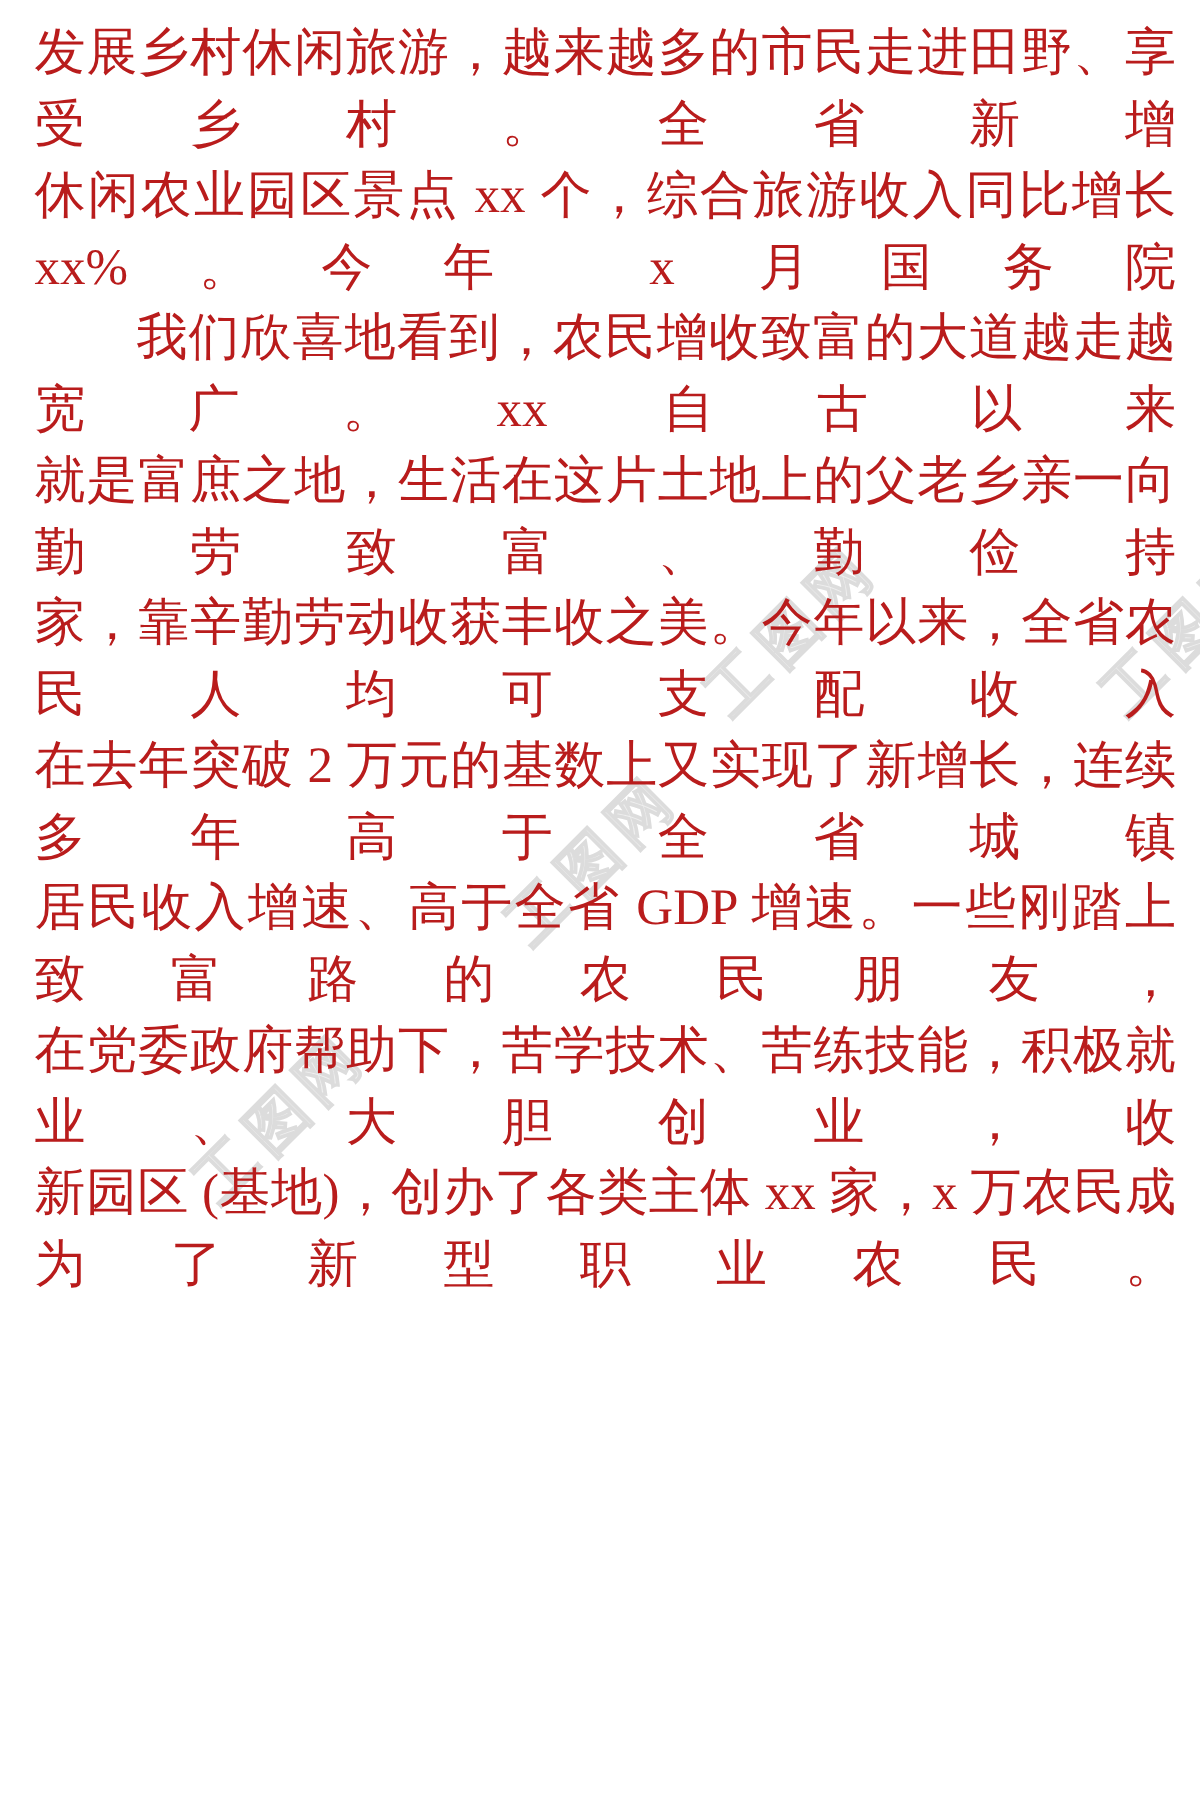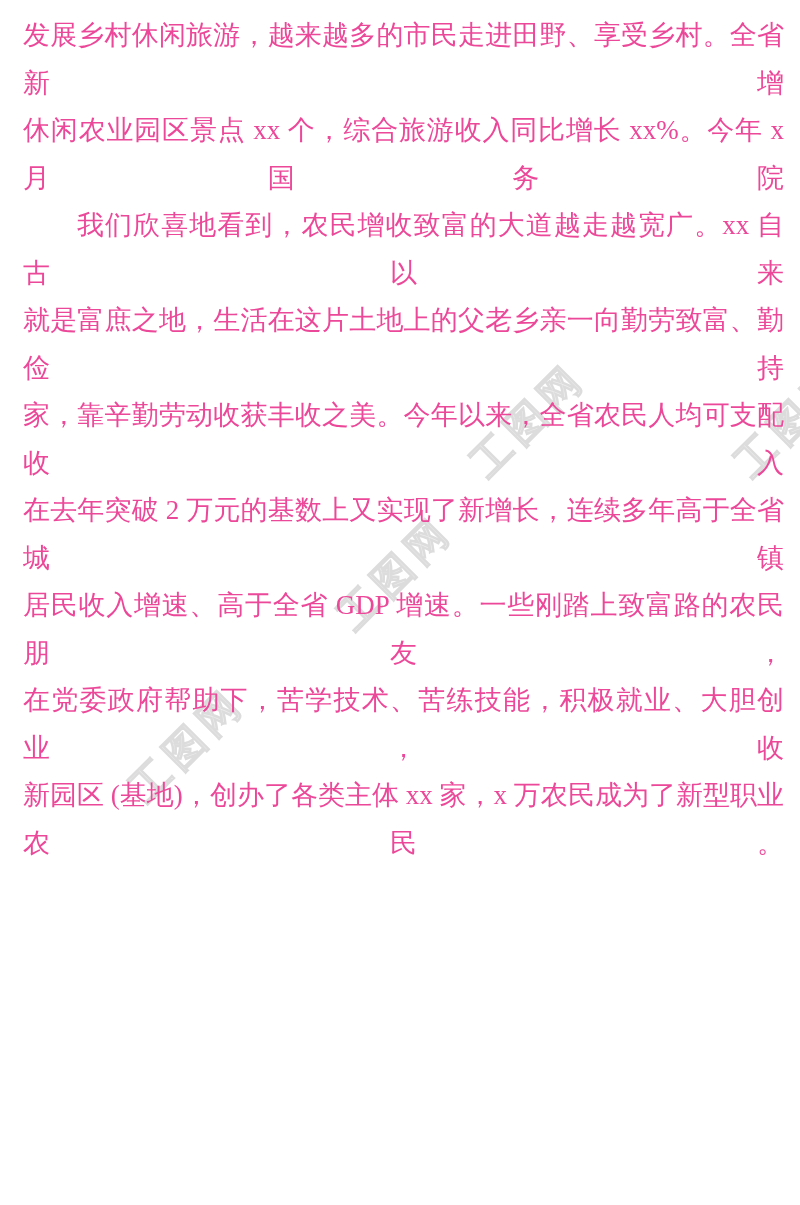--- a/index.html
+++ b/index.html
@@ -10,23 +10,23 @@
     position: relative;
     overflow: hidden;
     font-family: "Liberation Serif", "DejaVu Serif", serif;
   }
   .doc {
     position: relative;
     z-index: 1;
     padding: 12px 16px 0 23px;
   }
   .line {
-    font-size: 27px;
+    font-size: 34px;
     line-height: 47.5px;
-    color: #ec4899;
+    color: #b91c1c;
     text-align: justify;
     text-align-last: justify;
     white-space: normal;
   }
   .line.indent {
     text-indent: 2em;
   }
   .watermark {
     position: absolute;
     z-index: 0;

